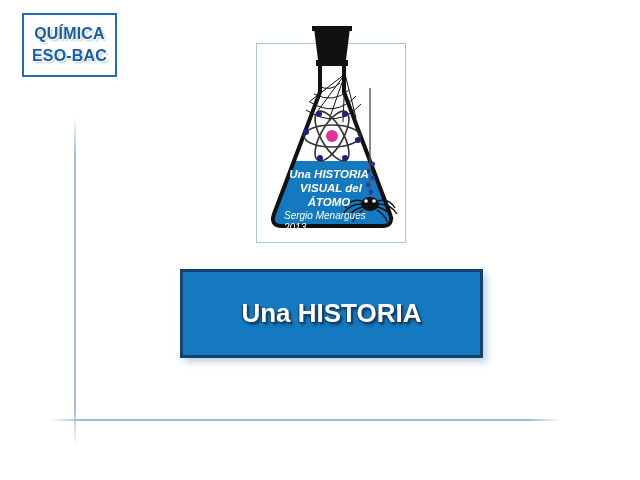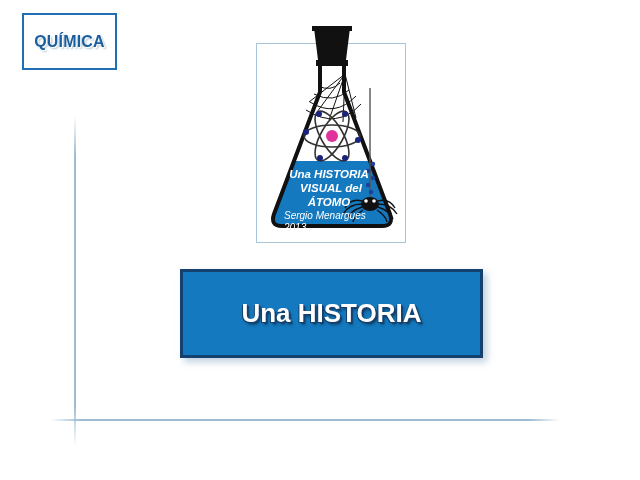--- a/index.html
+++ b/index.html
@@ -33,21 +33,21 @@
     height: 2px;
     background: linear-gradient(to right, rgba(160,190,215,0) 0%, #9dbcd4 6%, #9dbcd4 94%, rgba(160,190,215,0) 100%);
   }
 
   
   .corner-box {
     position: absolute;
     left: 22px;
     top: 13px;
     width: 95px;
-    height: 57px;
+    height: 64px;
     border: 2px solid #1f6fb2;
     background: #ffffff;
     display: flex;
     flex-direction: column;
     align-items: center;
     justify-content: center;
     box-sizing: border-box;
   }
   .corner-line {
     font-size: 16px;
@@ -106,20 +106,21 @@
 </head>
 <body>
 
 <div id="slide">
 
   <div class="deco-vline"></div>
   <div class="deco-hline"></div>
 
   <div class="corner-box">
     <div class="corner-line">QUÍMICA</div>
+    <div class="corner-line">ESO-BAC</div>
   </div>
 
   <div class="flask-frame">
     <svg class="flask-art" viewBox="0 0 150 218">
       <defs>
         <clipPath id="flaskClip">
           <path d="M63 38 L63 66 L17 188 Q13 200 25 200 L125 200 Q137 200 133 188 L87 66 L87 38 Z"></path>
         </clipPath>
       </defs>
 

